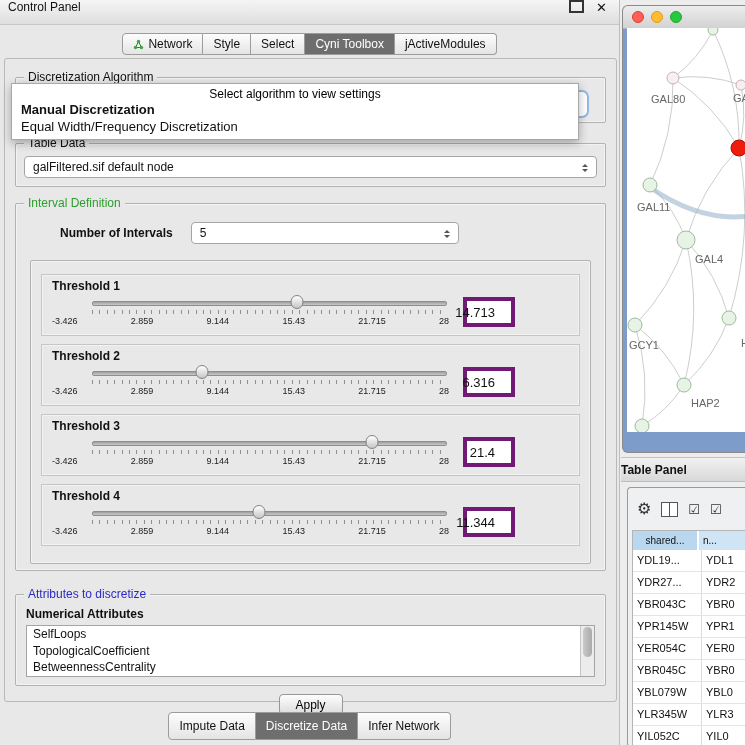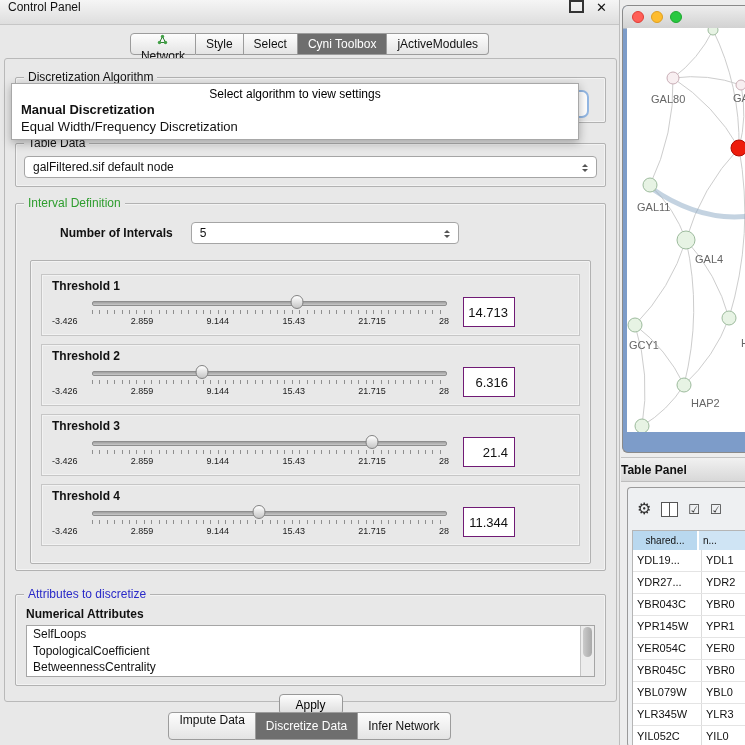--- a/index.html
+++ b/index.html
@@ -12,21 +12,21 @@
     background:#e8e8e8;border-right:1px solid #bdbdbd;}
   .titlebar{height:24px;background:linear-gradient(#f5f5f5,#dedede);
     border-bottom:1px solid #c6c6c6;display:flex;align-items:flex-start;}
   .titlebar .title{padding-left:8px;font-size:12px;flex:1;}
   .float-btn{width:11px;height:9px;border:2px solid #333;margin-right:12px;}
   .close-btn{font-size:13px;font-weight:bold;margin-right:12px;cursor:default;}
 
   .tabstrip{display:flex;justify-content:center;margin-top:8px;height:22px;}
   .tab{display:flex;align-items:center;gap:4px;padding:0 10px;font-size:12px;
     background:linear-gradient(#fdfdfd,#e4e4e4);border:1px solid #9c9c9c;border-left:none;}
-  .tab:first-child{border-left:1px solid #9c9c9c;border-radius:4px 0 0 4px;flex-direction:column;}
+  .tab:first-child{border-left:1px solid #9c9c9c;border-radius:4px 0 0 4px;}
   .tab:last-child{border-radius:0 4px 4px 0;}
   .tab.selected{background:#6e6e6e;color:#fff;}
   .net-ic{display:inline-flex;}
 
   .main{position:absolute;left:4px;top:58px;width:611px;height:642px;
     border:1px solid #b9b9b9;border-radius:3px;background:#e8e8e8;}
 
   .group{position:relative;border:1px solid #b2b2b2;border-radius:2px;margin:0 10px;
     box-shadow:inset 0 0 0 1px #f3f3f3;}
   .gtitle{position:absolute;top:-8px;left:8px;background:#e8e8e8;padding:0 4px;
@@ -69,22 +69,22 @@
   .slider-wrap{flex:1;position:relative;height:38px;}
   .track{position:absolute;left:40px;right:2px;top:8px;height:3px;
     background:linear-gradient(#9f9f9f,#c9c9c9);border:1px solid #8e8e8e;border-radius:2px;}
   .thumb{position:absolute;top:2px;width:13px;height:14px;
     background:linear-gradient(#ffffff,#c6c6c6);border:1px solid #838383;
     border-radius:7px;transform:translateX(-50%);box-sizing:border-box;}
   .ticks{position:absolute;left:40px;right:2px;top:17px;height:4px;
     background:repeating-linear-gradient(90deg,#8f8f8f 0,#8f8f8f 1px,transparent 1px,transparent 7.4px);}
   .scale{position:absolute;left:0;right:0;top:23px;display:flex;
     justify-content:space-between;font-size:9px;color:#1a1a1a;}
-  .tvalue{width:52px;height:30px;background:#fff;border:1px solid #701a75;font-size:13px;
-    display:flex;align-items:center;justify-content:flex-end;padding-right:6px;
+  .tvalue{width:52px;height:30px;background:#fff;border:4px solid #701a75;font-size:13px;
+    display:flex;align-items:center;justify-content:flex-end;padding-right:16px;
     margin-left:14px;margin-right:54px;box-sizing:border-box;}
 
   .attr-group{margin-top:23px;height:90px;}
   .attr-heading{font-size:12px;font-weight:bold;margin:12px 0 4px 10px;}
   .attr-list{position:relative;margin:0 10px;height:50px;background:#fff;
     border:1px solid #a5a5a5;overflow:hidden;}
   .attr-item{font-size:12px;padding:0 6px;line-height:16.5px;}
   .attr-scroll{position:absolute;right:0;top:0;width:13px;height:100%;background:#ececec;
     border-left:1px solid #c5c5c5;}
   .attr-thumb{position:absolute;top:1px;left:1.5px;width:9px;height:30px;

